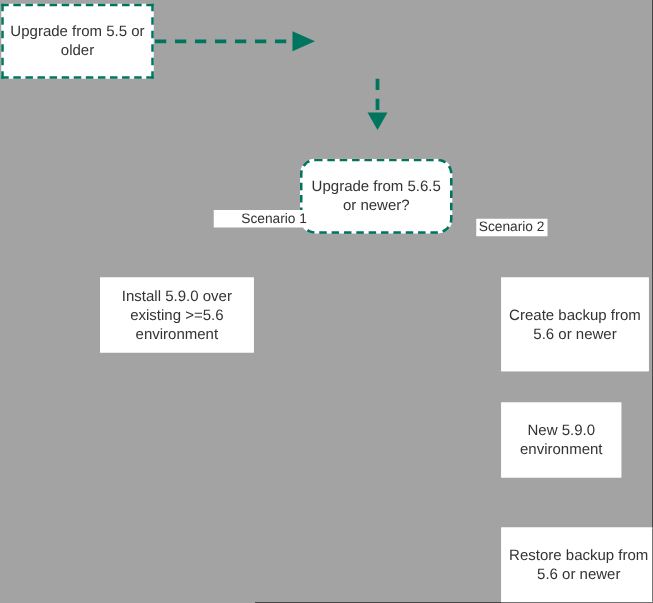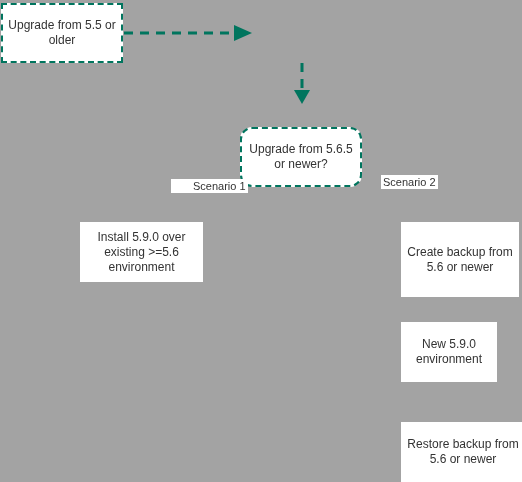--- a/index.html
+++ b/index.html
@@ -81,21 +81,21 @@
 
   <div class="node dashed" style="left:1px; top:3px; width:122px; height:60px;">
     <span class="nodetext">Upgrade from 5.5 or older</span>
   </div>
 
 
   <div class="node dashed rounded" style="left:240px; top:99px; width:122px; height:60px;margin-top:28px;">
     <span class="nodetext">Upgrade from 5.6.5 or newer?</span>
   </div>
 
-  <div class="label-chip" style="left:171px; top:179px;padding-left:22px;">
+  <div class="label-chip" style="left:171px; top:168px;padding-left:22px;">
     <span>Scenario 1</span>
   </div>
 
   <div class="label-chip" style="left:357px; top:175px;margin-left:24px;">
     <span>Scenario 2</span>
   </div>
 
   <div class="node plain" style="left:80px; top:222px; width:123px; height:60px;">
     <span class="nodetext">Install 5.9.0 over existing &gt;=5.6 environment</span>
   </div>

